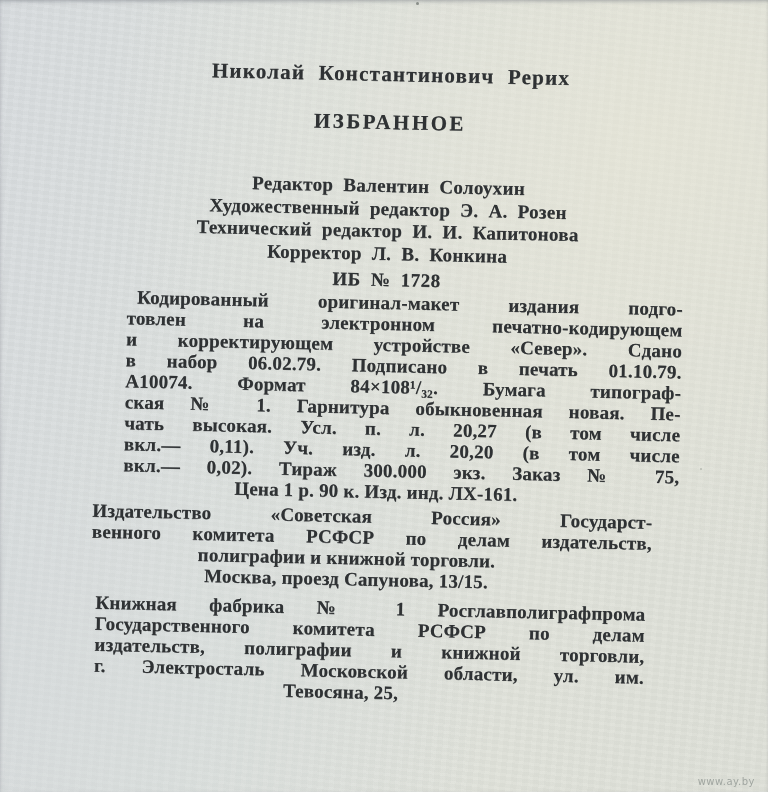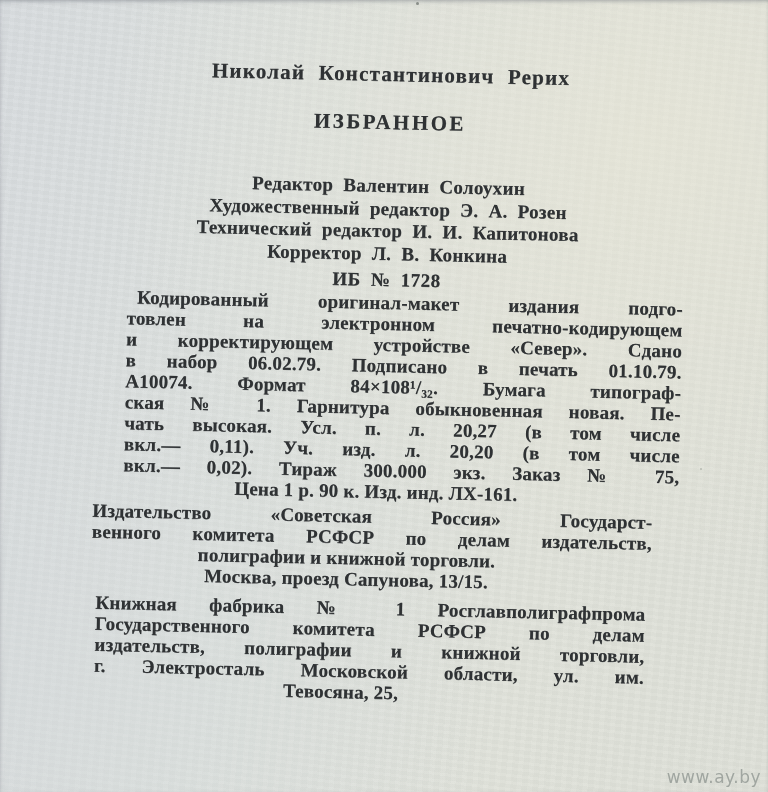--- a/index.html
+++ b/index.html
@@ -46,23 +46,23 @@
   .factory { top:598px; left:100px; width:550px; font-size:19px; }
   .jline { line-height:21px; text-align:justify; text-align-last:justify; letter-spacing:0.2px; }
   .cline { line-height:21px; text-align:center; text-align-last:center; letter-spacing:0.2px; }
   .indent-first { text-indent:10px; }
   .pull-left { padding-right:50px; }
   .pull-left-more { padding-right:56px; }
   .speck { position:absolute; background:#6a6f6a; border-radius:50%; }
   .speck-a { width:3px; height:3px; left:416px; top:2px; opacity:0.7; }
   .speck-b { width:2px; height:2px; left:700px; top:468px; opacity:0.35; }
   .watermark {
-    position:absolute; right:7px; bottom:5px;
+    position:absolute; right:13px; bottom:5px;
     font-family:"DejaVu Sans","Liberation Sans",sans-serif;
-    font-size:17px; color:#9aa09b; letter-spacing:0.5px; opacity:0.9;
+    font-size:10px; color:#9aa09b; letter-spacing:0.5px; opacity:0.9;
   }
 </style>
 </head>
 <body>
 
 <div class="photo">
   <div class="speck speck-a"></div>
   <div class="speck speck-b"></div>
 
   <div class="page">

